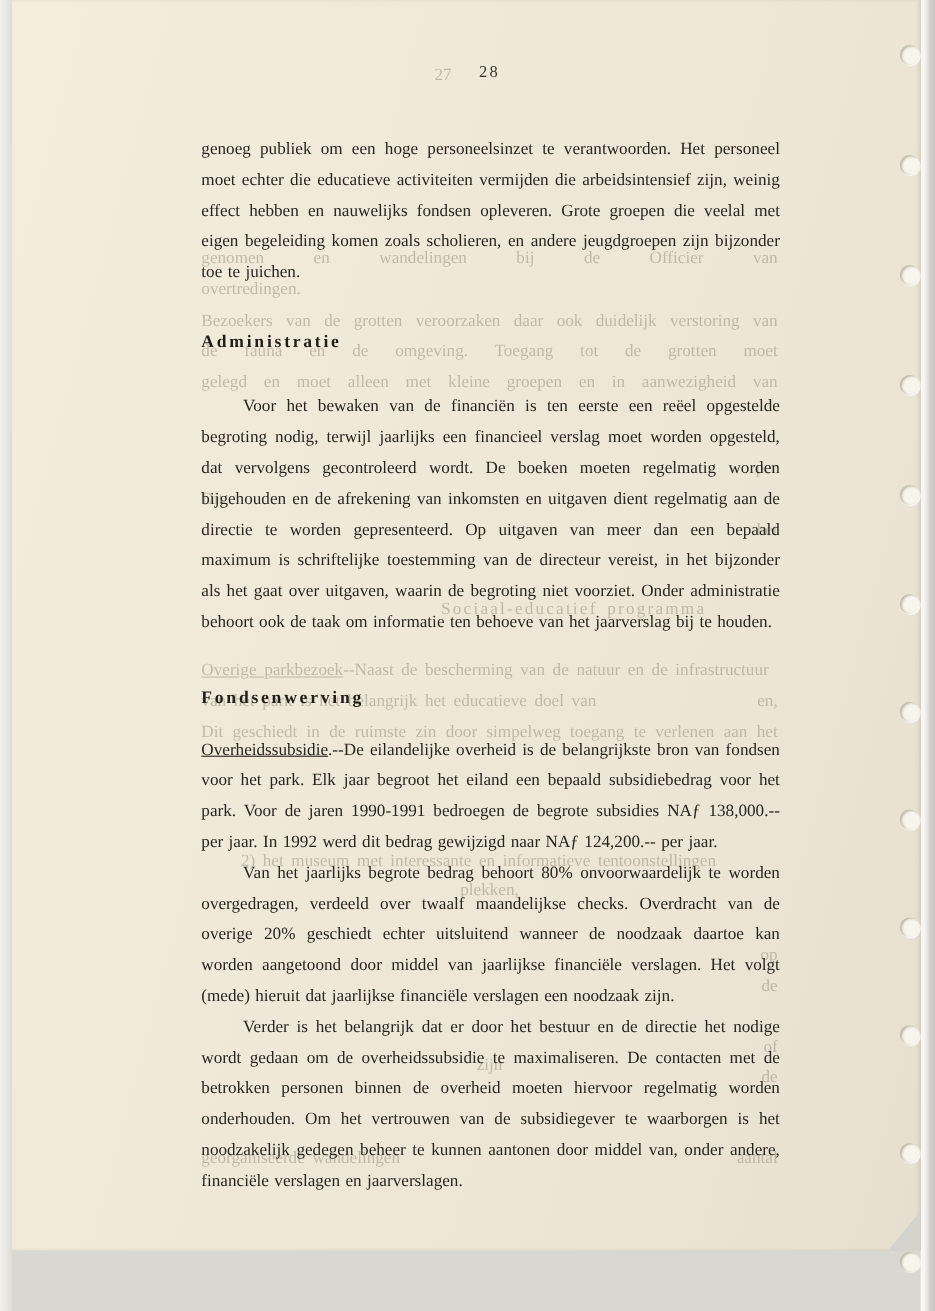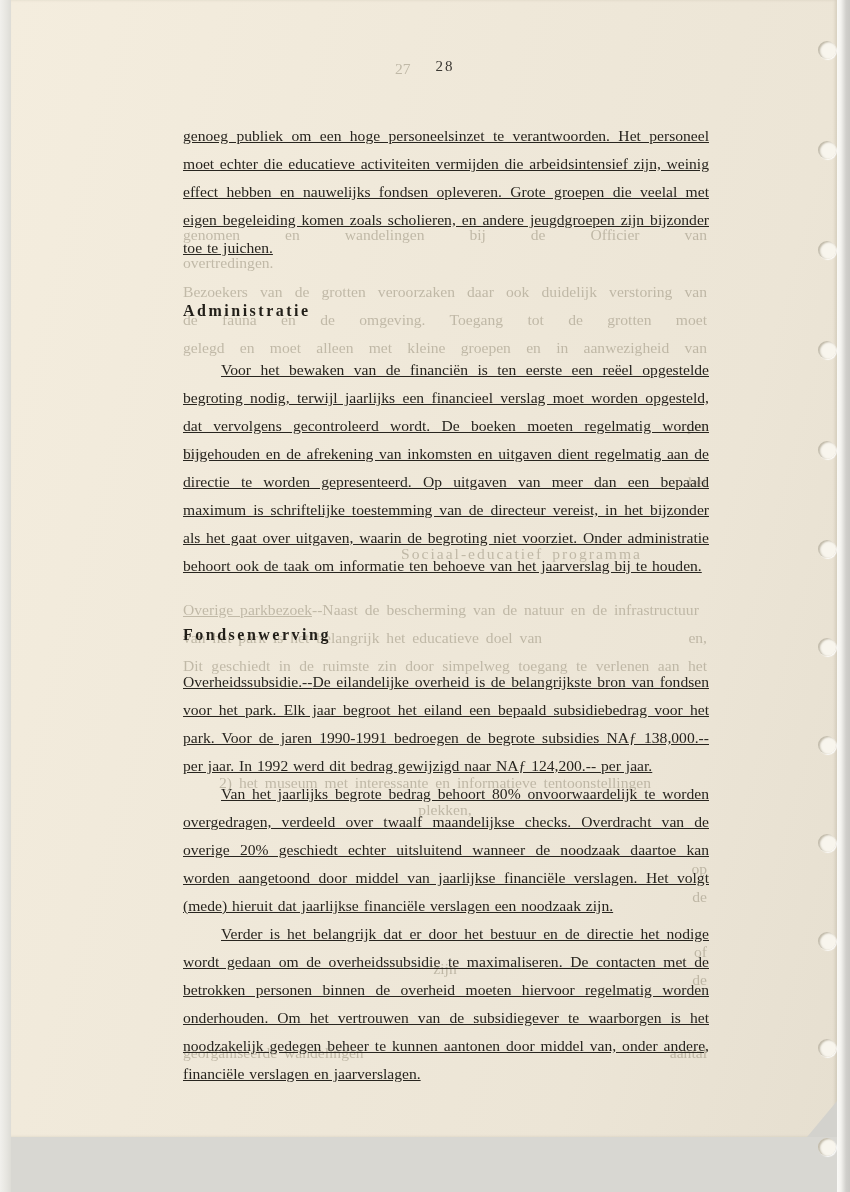--- a/index.html
+++ b/index.html
@@ -38,21 +38,21 @@
   .bleed-line.j{white-space:normal;text-align:justify;text-align-last:justify;}
   .bleed-line.b{font-weight:normal;letter-spacing:2px;}
   .bleed-line .u{text-decoration:underline;}
   
   .pagenum{
     position:absolute;left:172px;top:58px;width:524px;text-align:center;
     font-size:15px;letter-spacing:2px;color:#3a3732;
   }
   .content-block{
     position:absolute;left:172px;width:526px;color:#28251f;
-    font-size:15.6px;line-height:28px;text-align:justify;word-spacing:1px;text-decoration:underline;
+    font-size:15.6px;line-height:28px;text-align:justify;word-spacing:1px;
   }
   .content-block p{margin:0;padding:0;}
   .content-block p.indent{text-indent:38px;}
   .heading{
     position:absolute;left:172px;margin:0;color:#211e18;
     font-size:16px;font-weight:bold;letter-spacing:2.5px;line-height:22px;
   }
   .lead-u{text-decoration:underline;}
   
   .hole{

